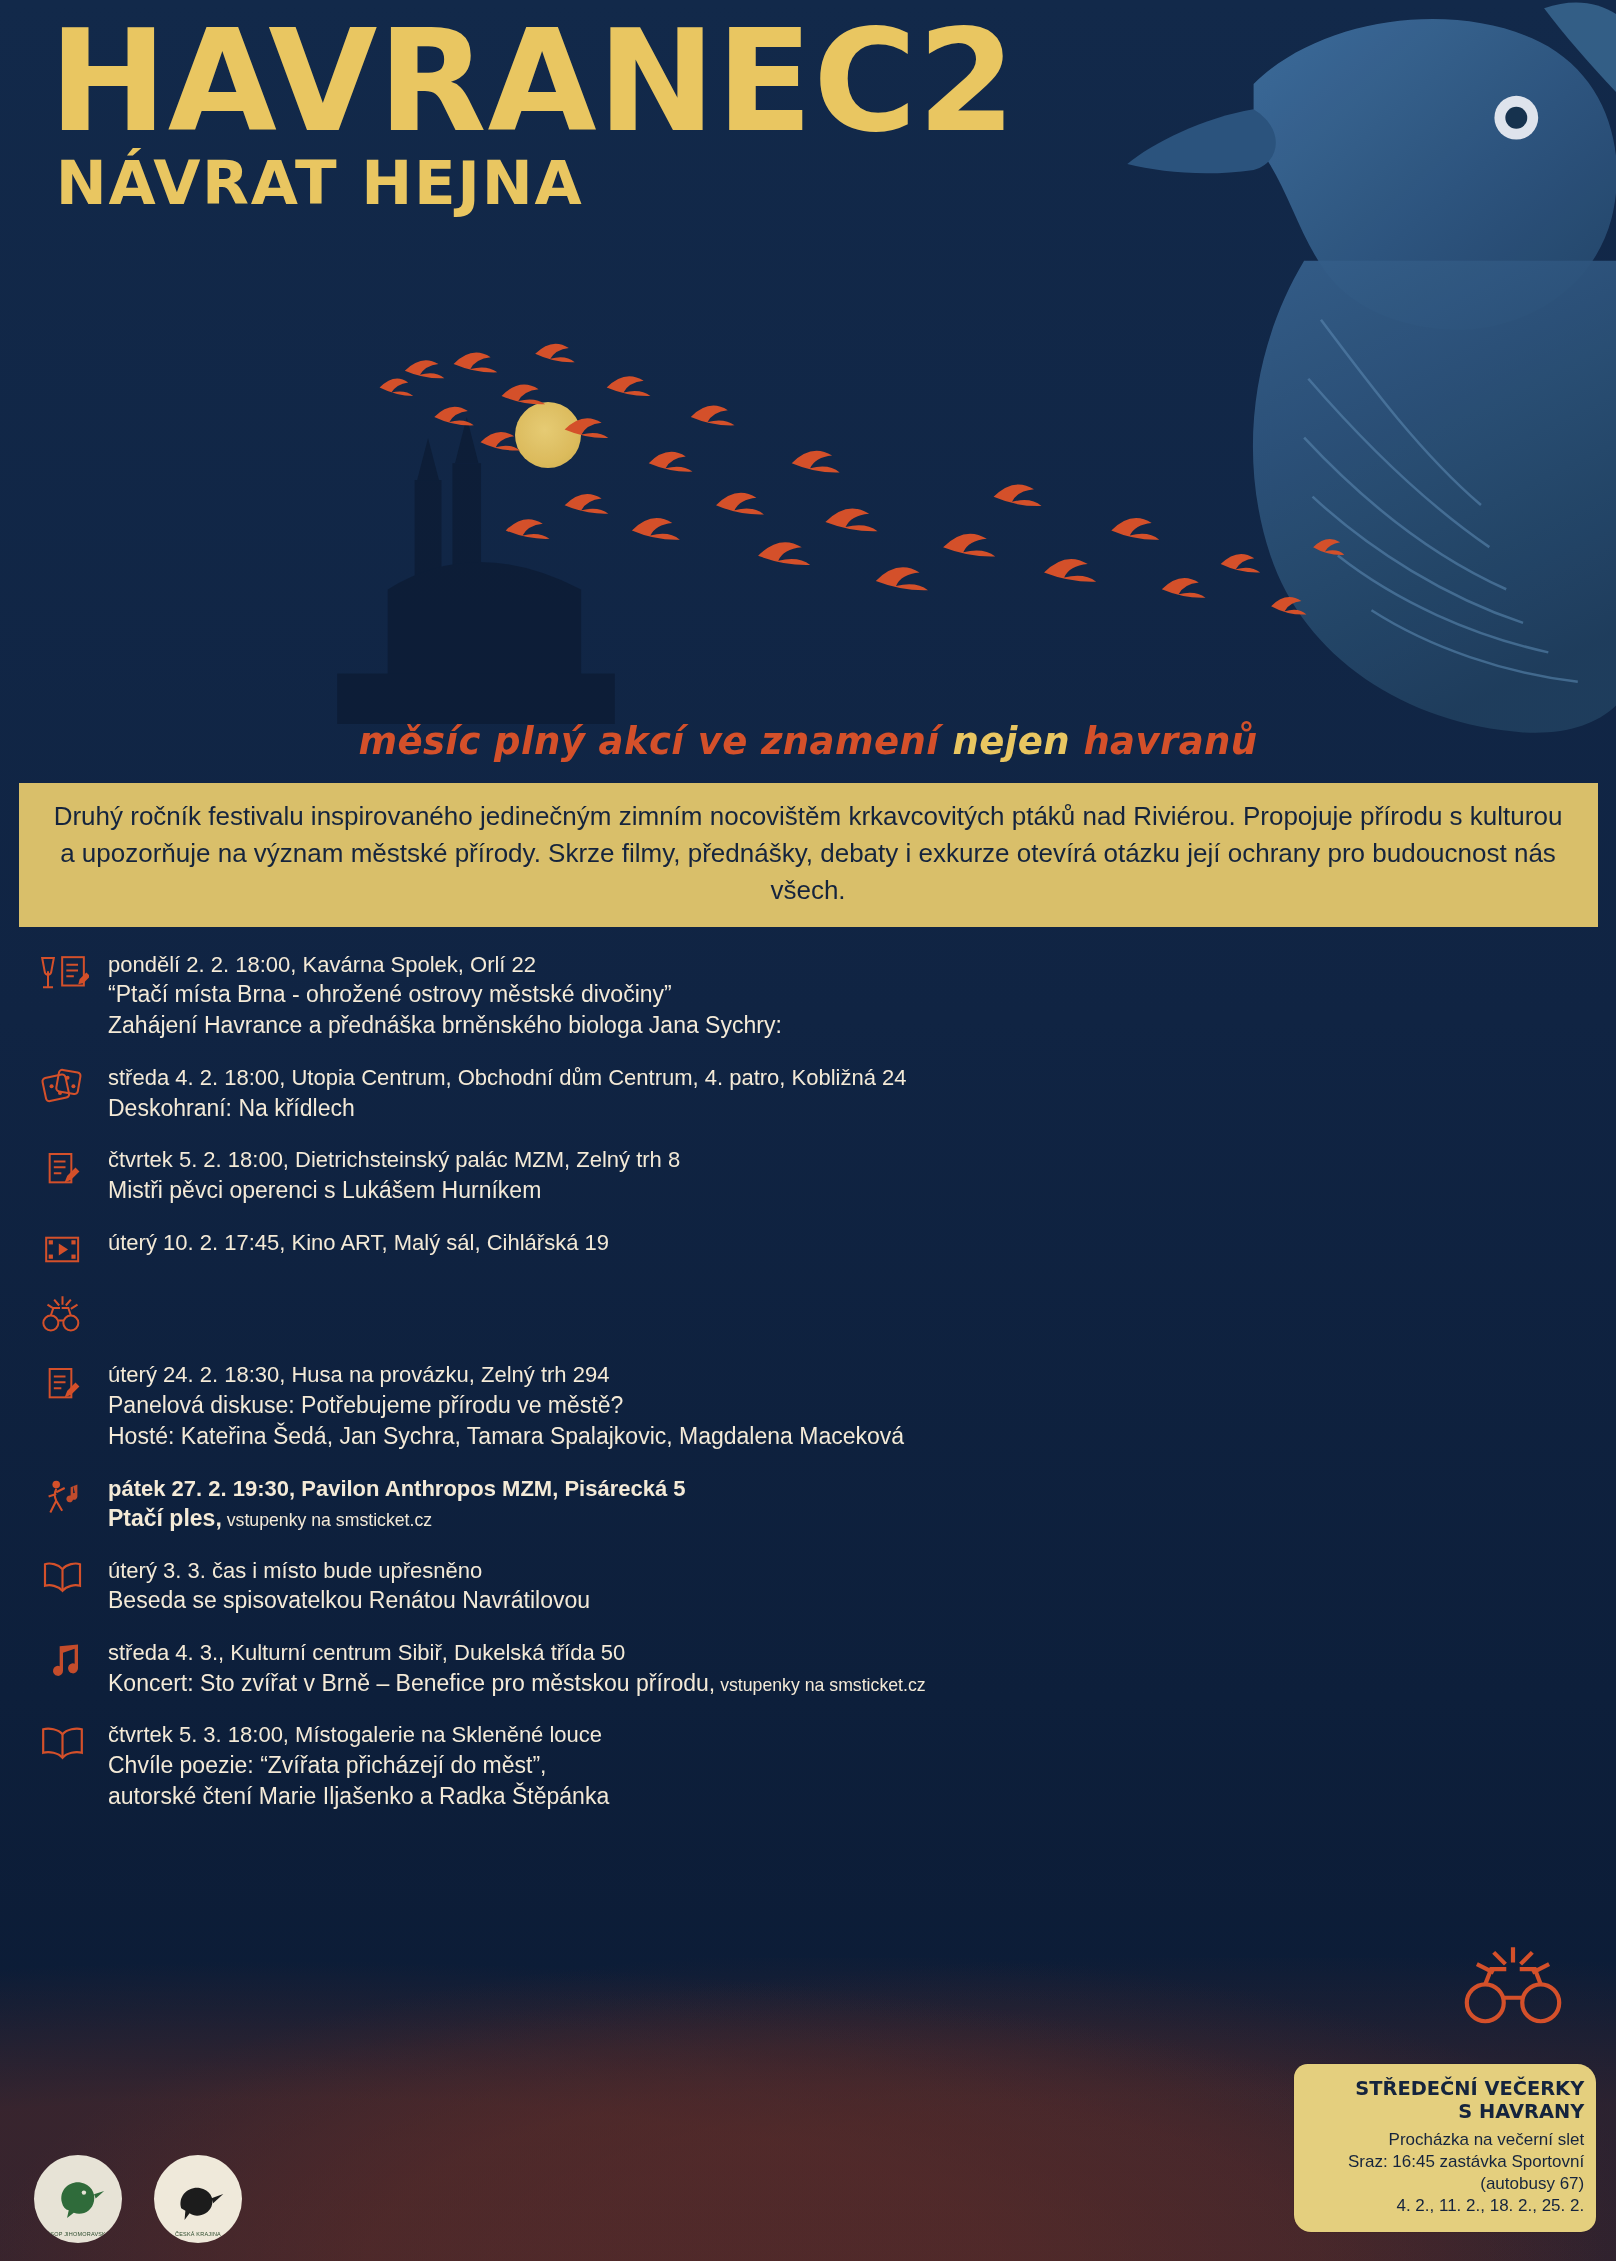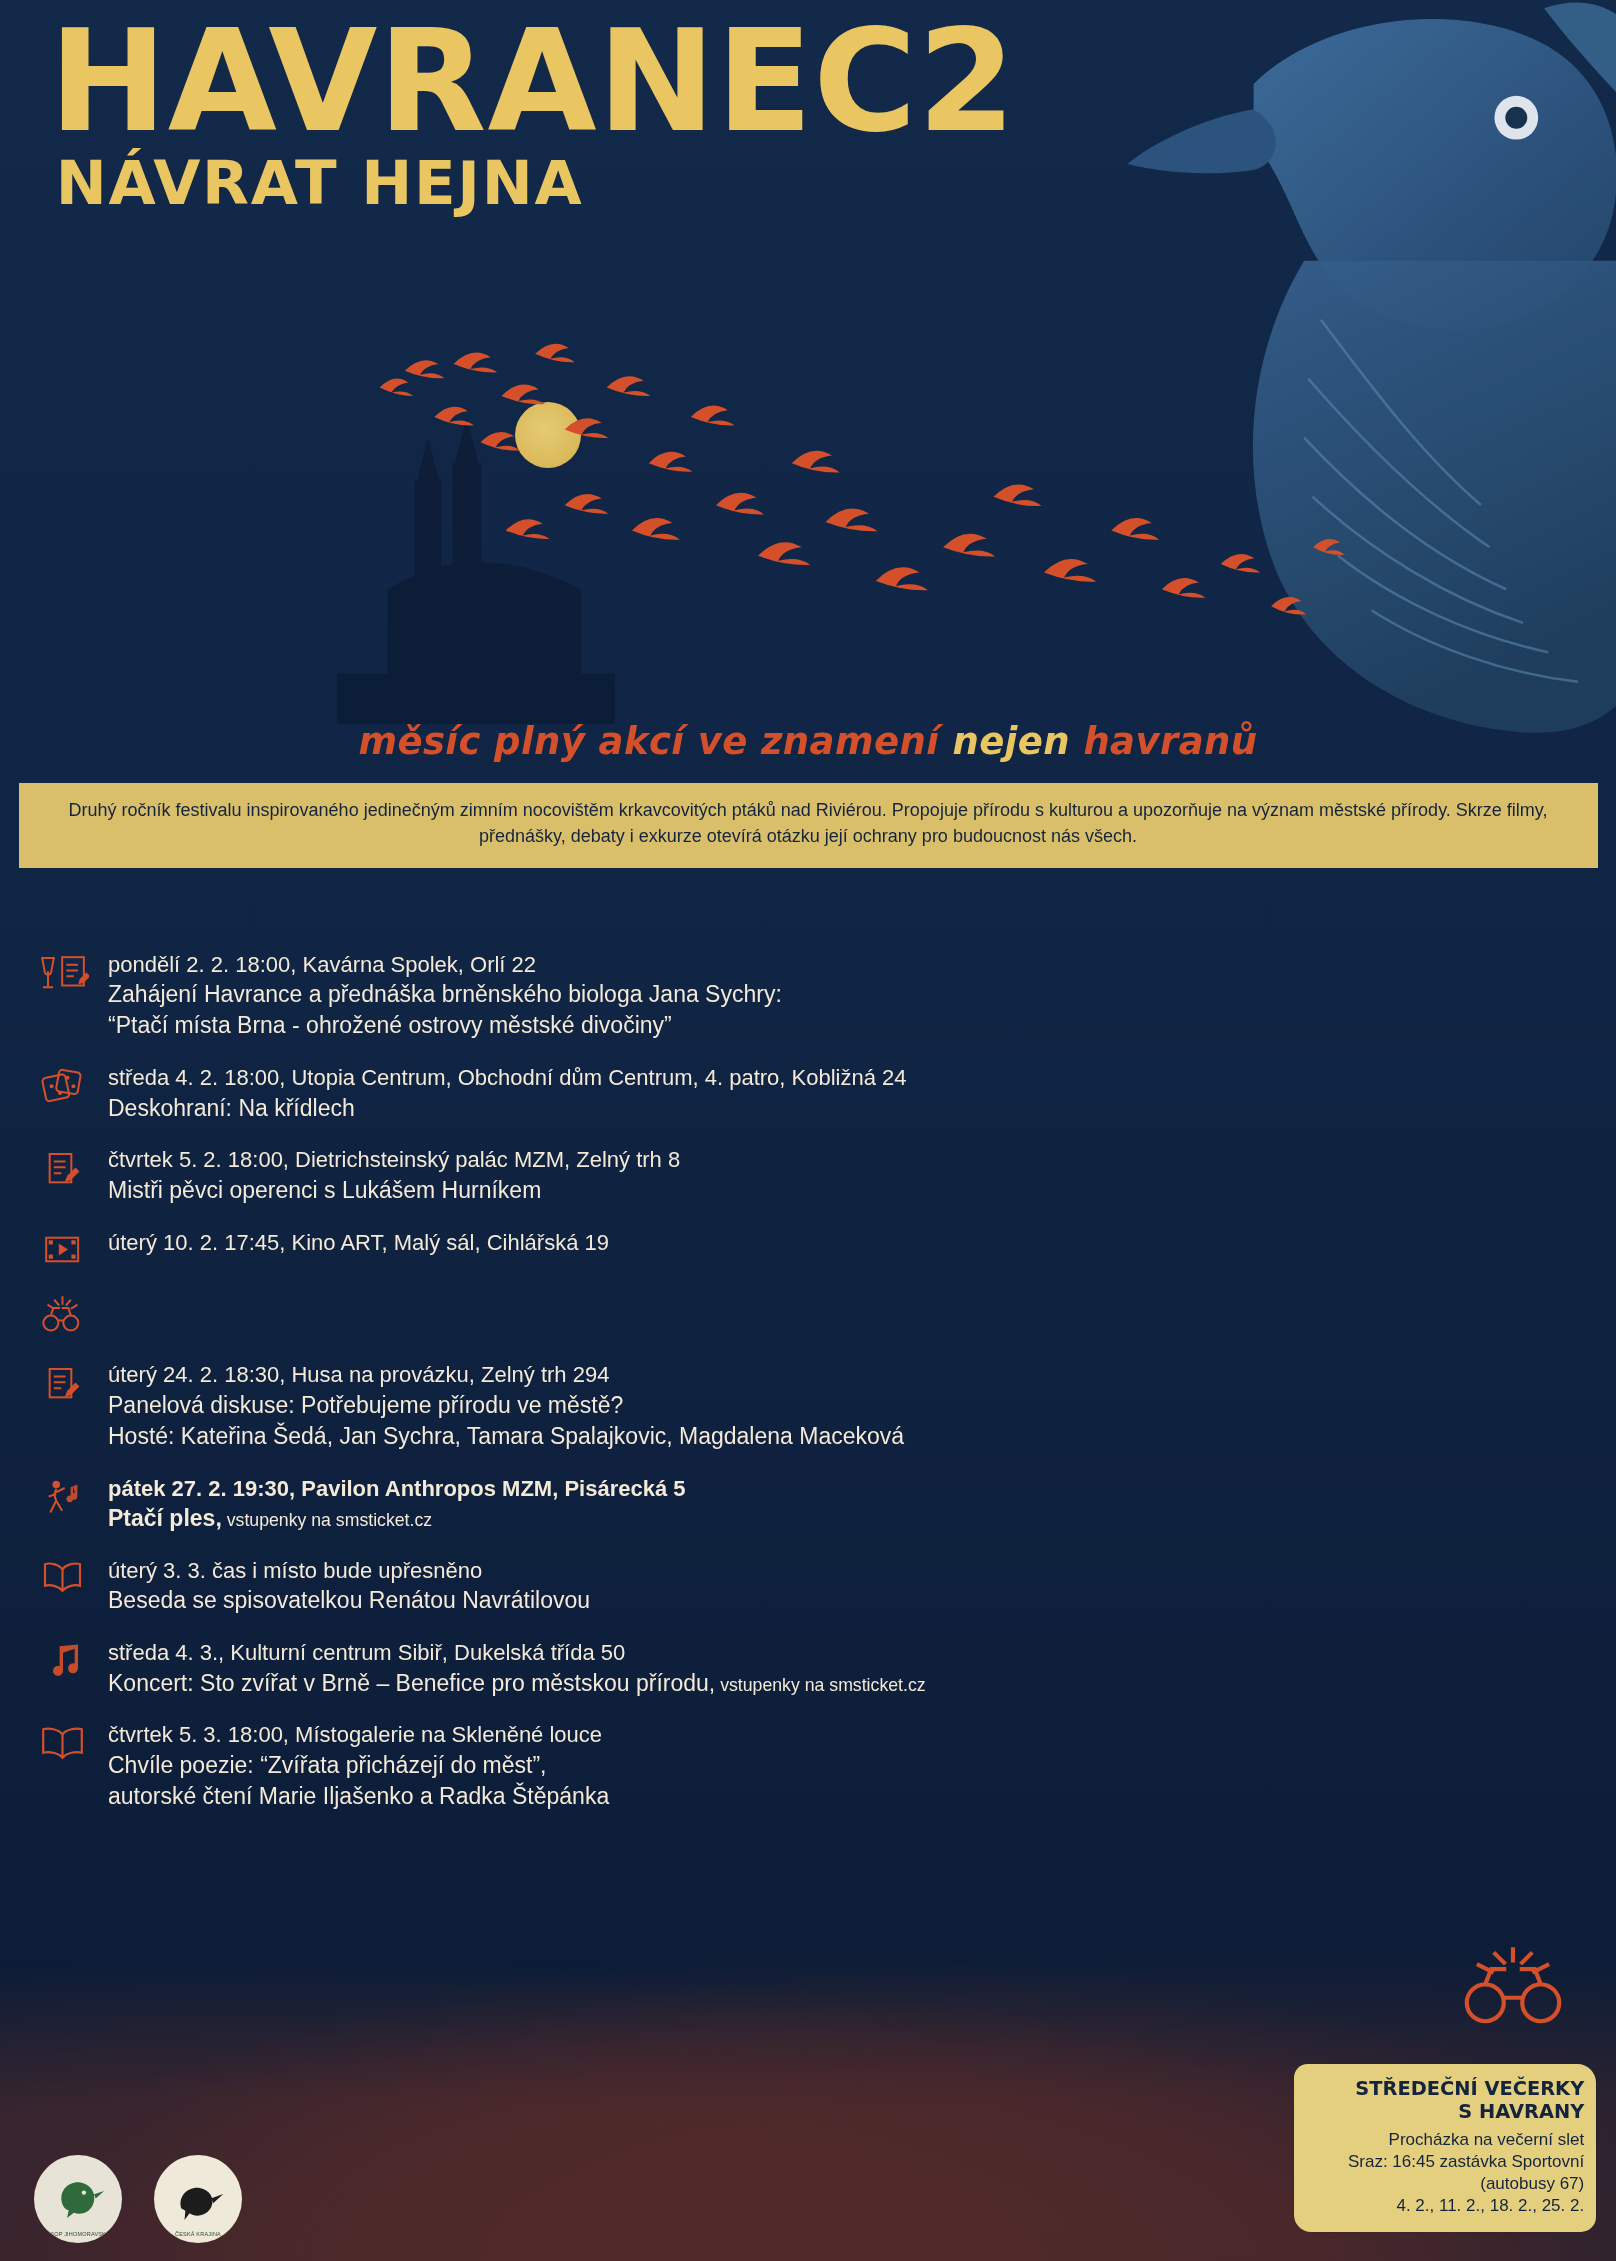--- a/index.html
+++ b/index.html
@@ -109,21 +109,21 @@
 
   
   .intro {
     position: absolute;
     left: 18.5px; right: 18.5px;
     top: 783px;
     background: #d9bf6a;
     color: #15243d;
     padding: 15px 32px 18.5px 32px;
     text-align: center;
-    font-size: 18px;
+    font-size: 26px;
     line-height: 1.42;
     z-index: 6;
   }
 
   
   .program {
     position: absolute;
     left: 17px;
     top: 950px;
     width: 1313px;
@@ -340,22 +340,22 @@
             <path d="M6 6 h14 l-3 16 a4 4 0 0 1 -8 0 Z"></path>
             <path d="M13 22 v18 M7 41 h12"></path>
             <rect x="30" y="5" width="26" height="34"></rect>
             <path d="M35 14 h14 M35 21 h14 M35 28 h9"></path>
             <path d="M52 32 l7 -7 3 3 -7 7 -4 1 1 -4z" fill="#d4502a"></path>
           </g>
         </svg>
       </div>
       <div class="event-body">
         <div class="event-when">pondělí 2. 2. 18:00, Kavárna Spolek, Orlí 22</div>
+        <div class="event-what">“Ptačí místa Brna - ohrožené ostrovy městské divočiny”</div>
         <div class="event-what">Zahájení Havrance a přednáška brněnského biologa Jana Sychry:</div>
-        <div class="event-what">“Ptačí místa Brna - ohrožené ostrovy městské divočiny”</div>
       </div>
     </div>
 
     <div class="event">
       <div class="event-icon">
         <svg width="47" height="42" viewBox="0 0 56 50">
           <g stroke="#d4502a" stroke-width="2.4" fill="none">
             <rect x="6" y="12" width="28" height="28" rx="4" transform="rotate(-12 20 26)"></rect>
             <rect x="22" y="6" width="26" height="26" rx="4" transform="rotate(10 35 19)"></rect>
             <circle cx="15" cy="24" r="2.4" fill="#d4502a" stroke="none"></circle>

